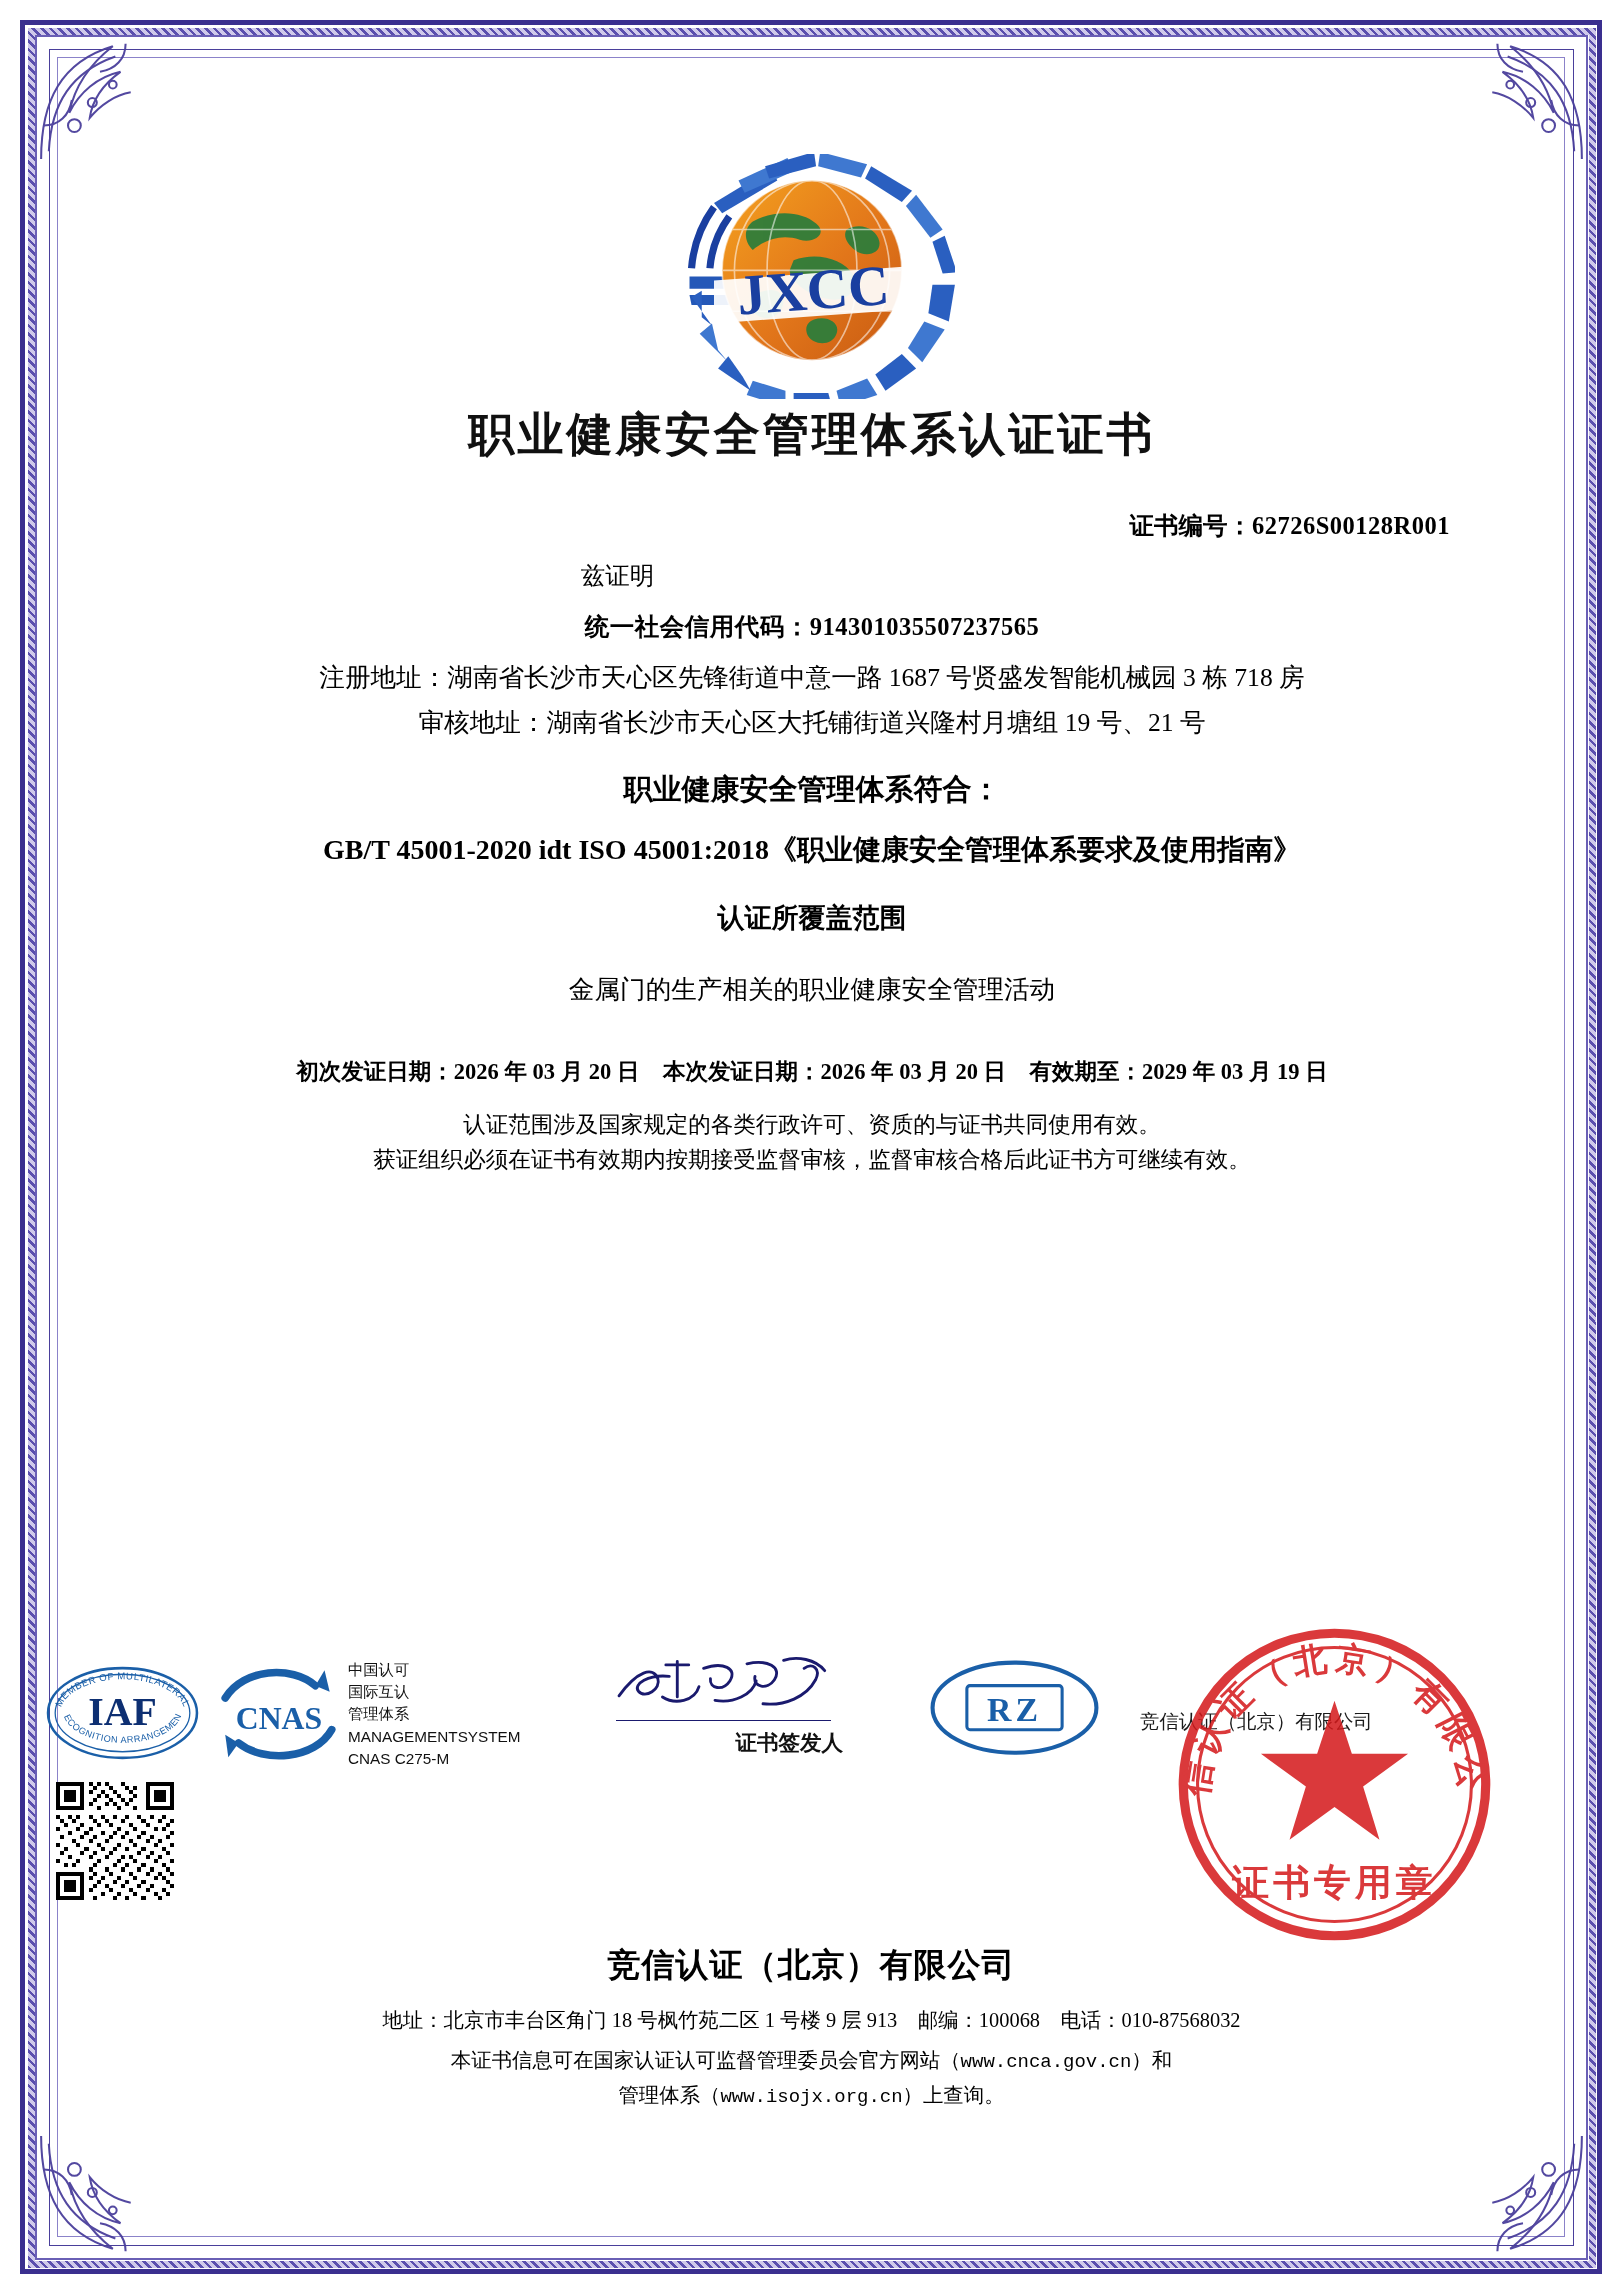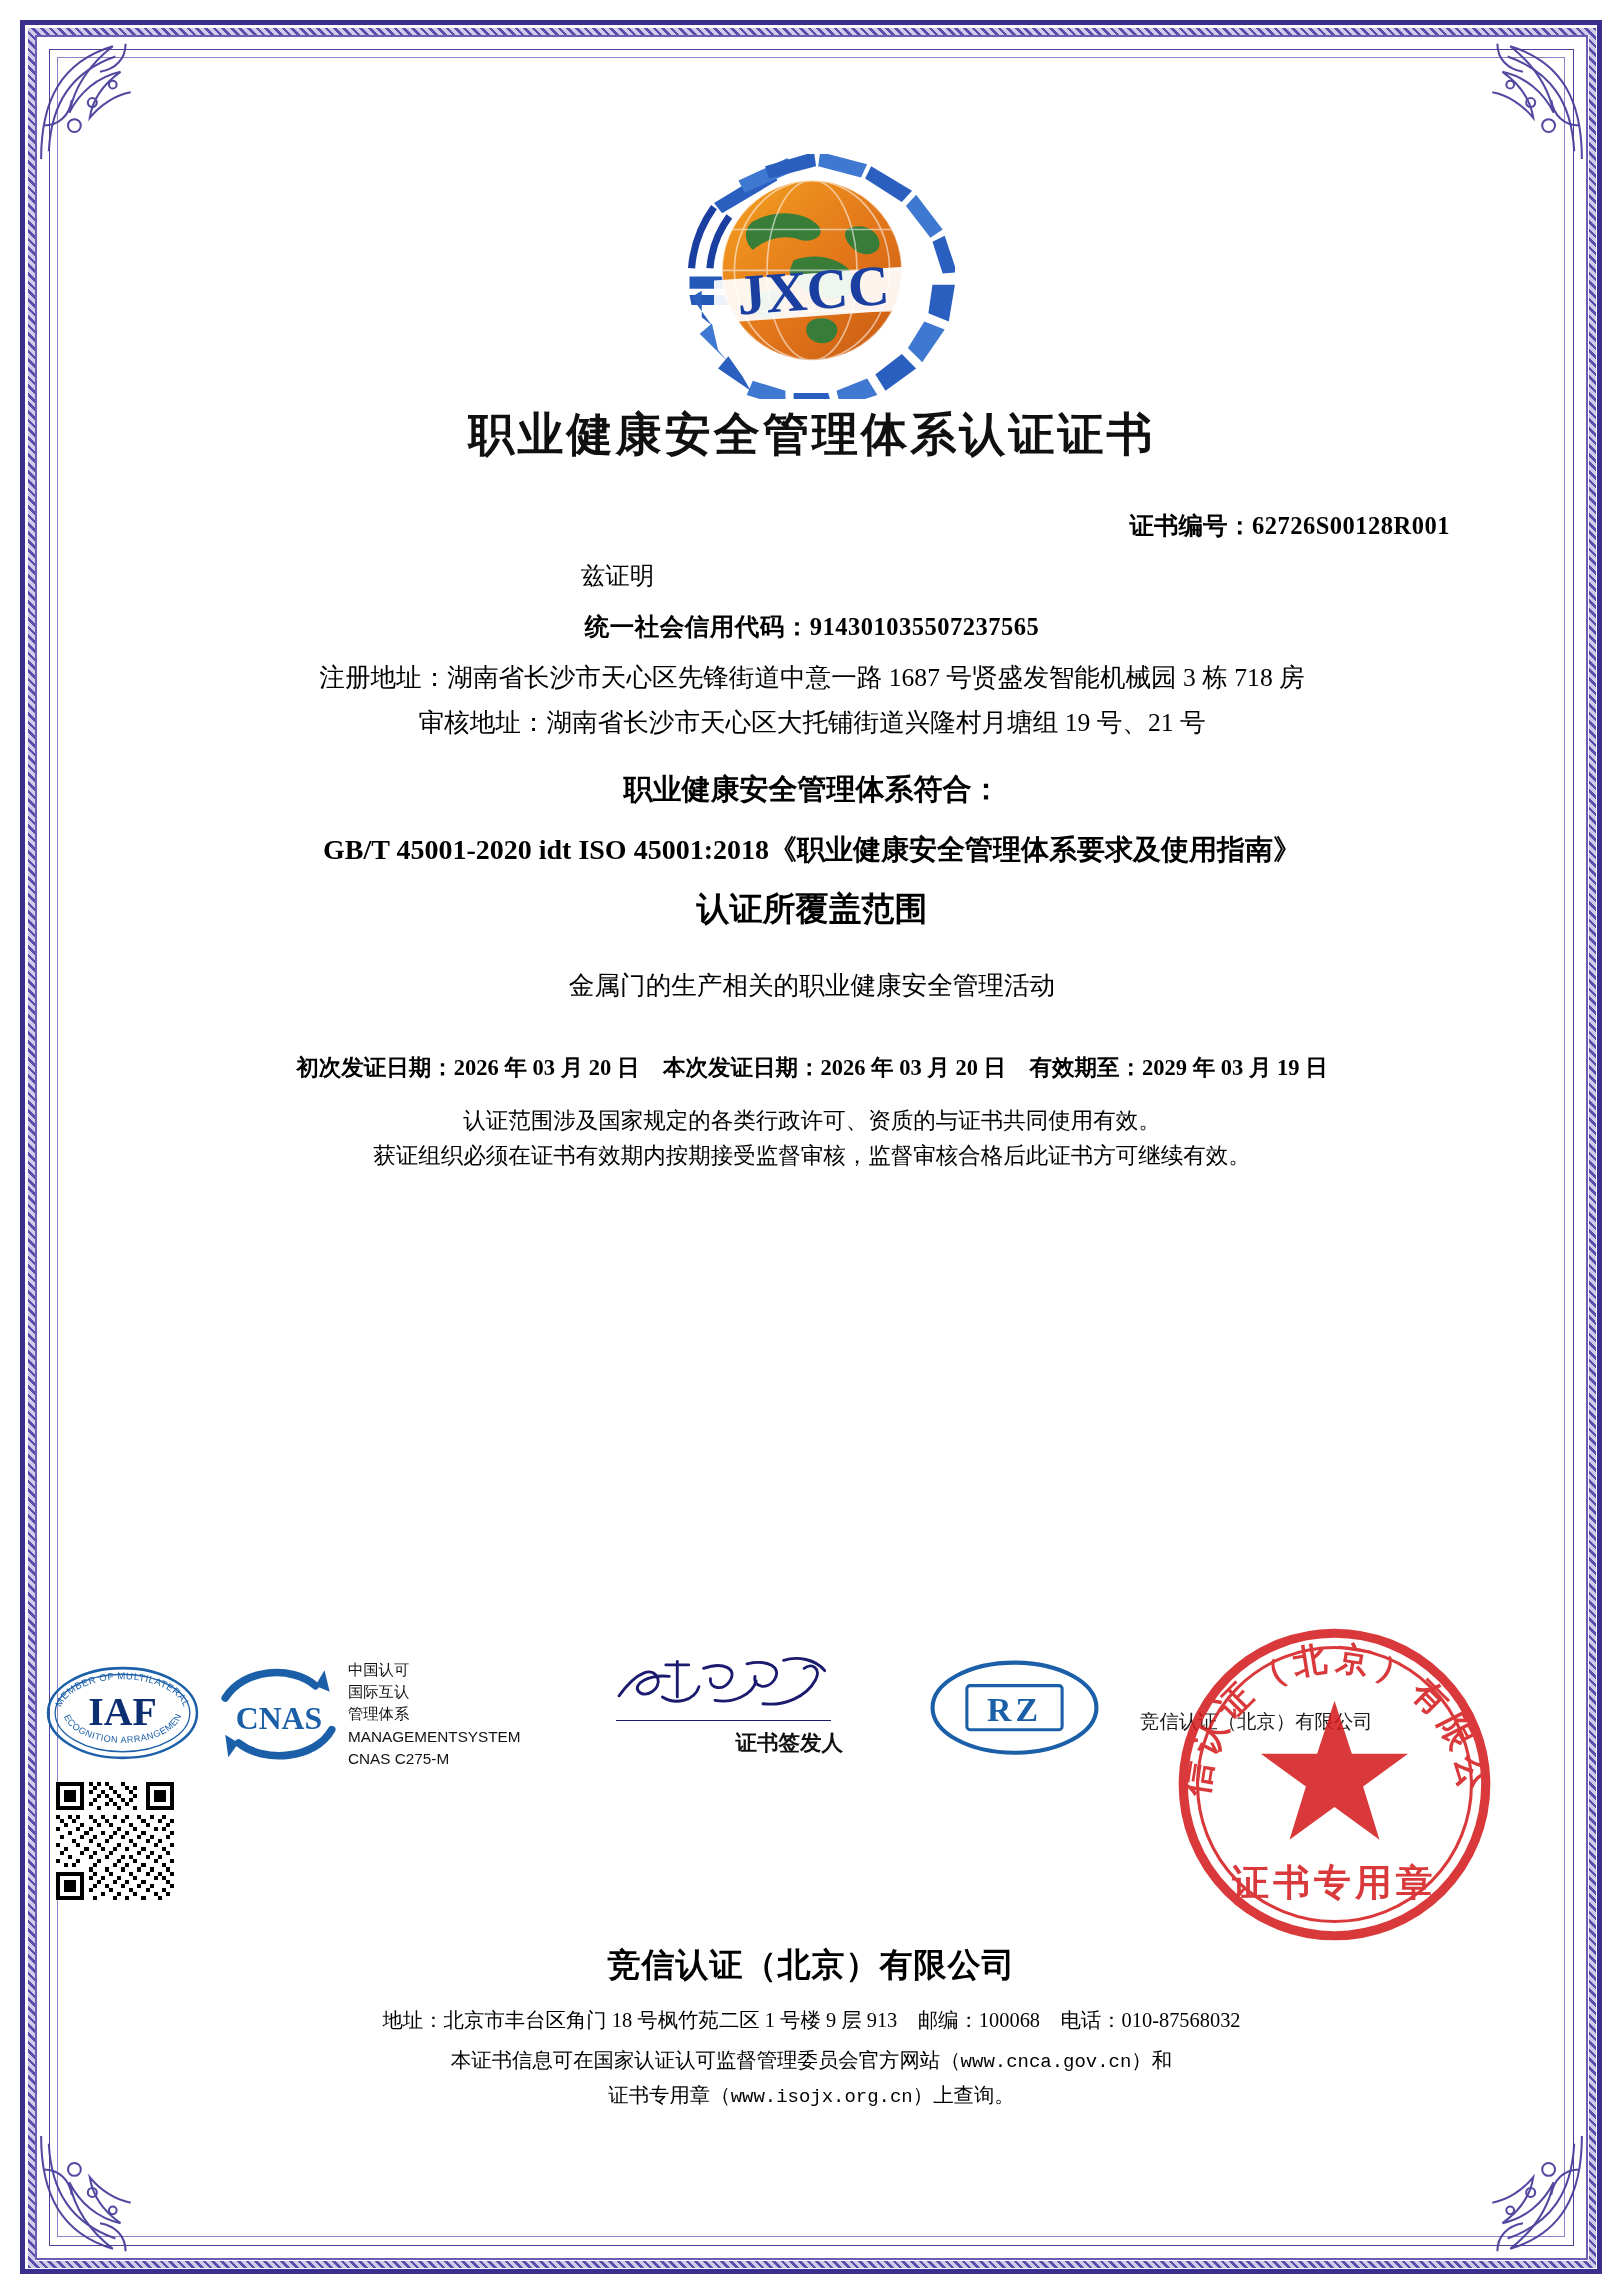--- a/index.html
+++ b/index.html
@@ -162,22 +162,22 @@
   }
 
   .standard {
     margin-top: 20.4px;
     font-size: 28px;
     font-weight: 700;
     letter-spacing: 0px;
   }
 
   .scope-head {
-    margin-top: 18px;
-    font-size: 33px;
+    margin-top: 31px;
+    font-size: 27px;
     font-weight: 700;
   }
 
   .scope-text {
     margin-top: 36px;
     font-size: 25.6px;
   }
 
   .dates {
     margin-top: 49px;
@@ -711,17 +711,17 @@
           <rect x="25" y="28" width="1" height="1"></rect>
         </g>
       </svg>
     </div>
   </div>
 
   <div class="footer">
     <div class="org">竞信认证（北京）有限公司</div>
     <div class="addr">地址：北京市丰台区角门 18 号枫竹苑二区 1 号楼 9 层 913　邮编：100068　电话：010-87568032</div>
     <div class="web1"><span>本证书信息可在国家认证认可监督管理委员会官方网站（</span><span class="mono">www.cnca.gov.cn</span><span>）和</span></div>
-    <div class="web2"><span>证书专用章（</span><span class="mono">www.isojx.org.cn</span><span>）上查询。</span></div>
+    <div class="web2"><span>管理体系（</span><span class="mono">www.isojx.org.cn</span><span>）上查询。</span></div>
   </div>
 
 </div>
 
 
 </body></html>

